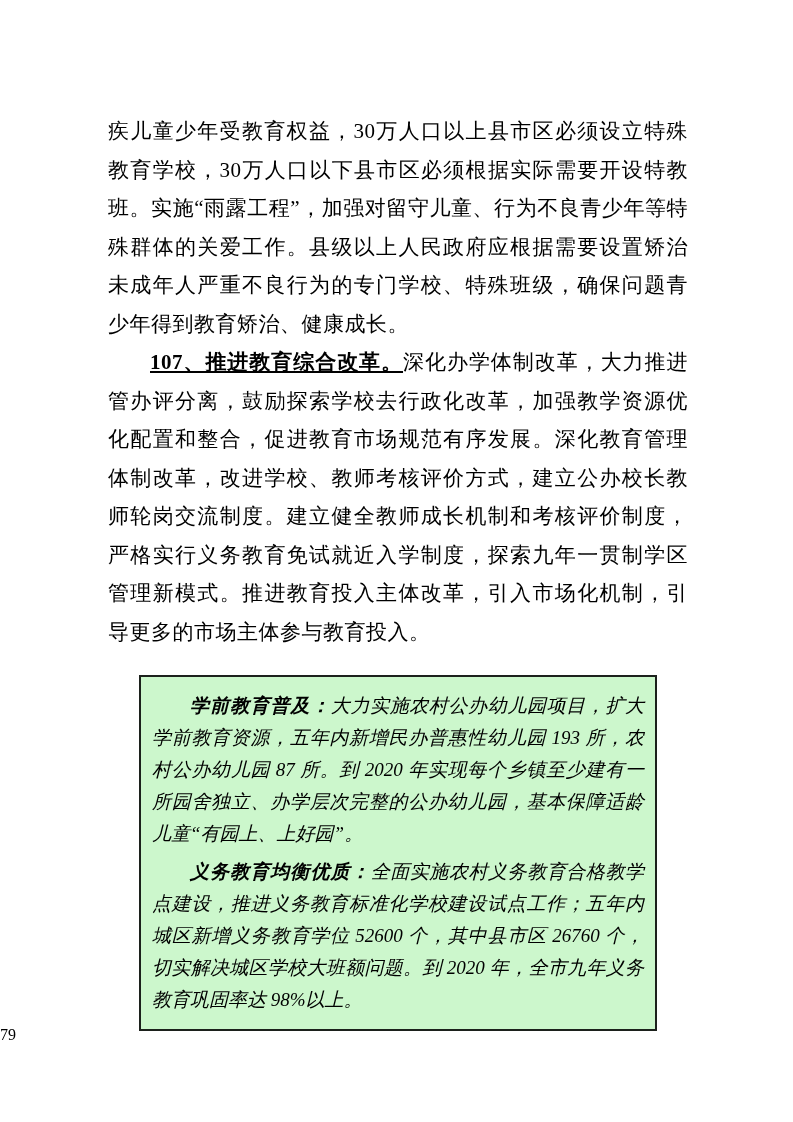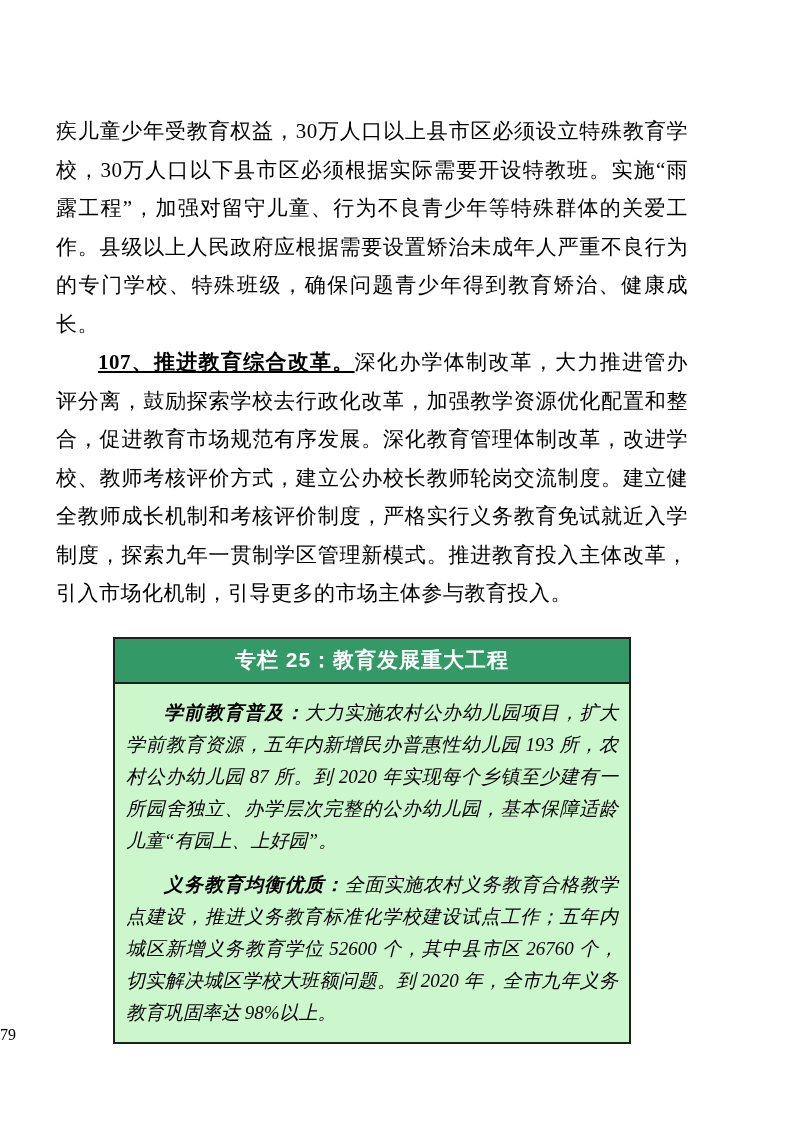--- a/index.html
+++ b/index.html
@@ -11,21 +11,21 @@
     position: relative;
     width: 793px;
     height: 1122px;
     margin: 0 auto;
     background: var(--page-bg, #ffffff);
     color: var(--text-color, #000000);
     font-family: "Liberation Serif", "DejaVu Serif", serif;
     overflow: hidden;
   }
   .content {
-    padding: 112px 105px 0 56px;
+    padding: 112px 105px 0 108px;
   }
   .body-text {
     margin: 0;
     font-size: 21px;
     line-height: 38.5px;
     text-align: justify;
     text-justify: inter-character;
     letter-spacing: 0.5px;
   }
   .body-text.indent {
@@ -62,21 +62,21 @@
   }
   .box-para {
     margin: 0;
     font-size: 19px;
     line-height: 32px;
     text-align: justify;
     text-justify: inter-character;
     text-indent: 2em;
   }
   .box-para + .box-para {
-    margin-top: 12px;
+    margin-top: 6px;
   }
   .box-para b {
     font-family: "Liberation Sans", "DejaVu Sans", sans-serif;
     font-weight: bold;
     letter-spacing: 0.5px;
   }
   .page-number {
     position: absolute;
     left: 0;
     right: 0;
@@ -90,23 +90,20 @@
 <body>
 
 <div class="page">
   <div class="content">
 
     <p class="body-text">疾儿童少年受教育权益，30万人口以上县市区必须设立特殊教育学校，30万人口以下县市区必须根据实际需要开设特教班。实施“雨露工程”，加强对留守儿童、行为不良青少年等特殊群体的关爱工作。县级以上人民政府应根据需要设置矫治未成年人严重不良行为的专门学校、特殊班级，确保问题青少年得到教育矫治、健康成长。</p>
 
     <p class="body-text indent"><b>107、推进教育综合改革。</b><span>深化办学体制改革，大力推进管办评分离，鼓励探索学校去行政化改革，加强教学资源优化配置和整合，促进教育市场规范有序发展。深化教育管理体制改革，改进学校、教师考核评价方式，建立公办校长教师轮岗交流制度。建立健全教师成长机制和考核评价制度，严格实行义务教育免试就近入学制度，探索九年一贯制学区管理新模式。推进教育投入主体改革，引入市场化机制，引导更多的市场主体参与教育投入。</span></p>
 
     <div class="feature-box">
-      <div class="box-header">
-        <span class="box-title">专栏 25：教育发展重大工程</span>
-      </div>
       <div class="box-body">
         <p class="box-para"><b>学前教育普及：</b><span>大力实施农村公办幼儿园项目，扩大学前教育资源，五年内新增民办普惠性幼儿园 193 所，农村公办幼儿园 87 所。到 2020 年实现每个乡镇至少建有一所园舍独立、办学层次完整的公办幼儿园，基本保障适龄儿童“有园上、上好园”。</span></p>
         <p class="box-para"><b>义务教育均衡优质：</b><span>全面实施农村义务教育合格教学点建设，推进义务教育标准化学校建设试点工作；五年内城区新增义务教育学位 52600 个，其中县市区 26760 个，切实解决城区学校大班额问题。到 2020 年，全市九年义务教育巩固率达 98%以上。</span></p>
       </div>
     </div>
 
   </div>
 
   <div class="page-number">79</div>
 </div>

